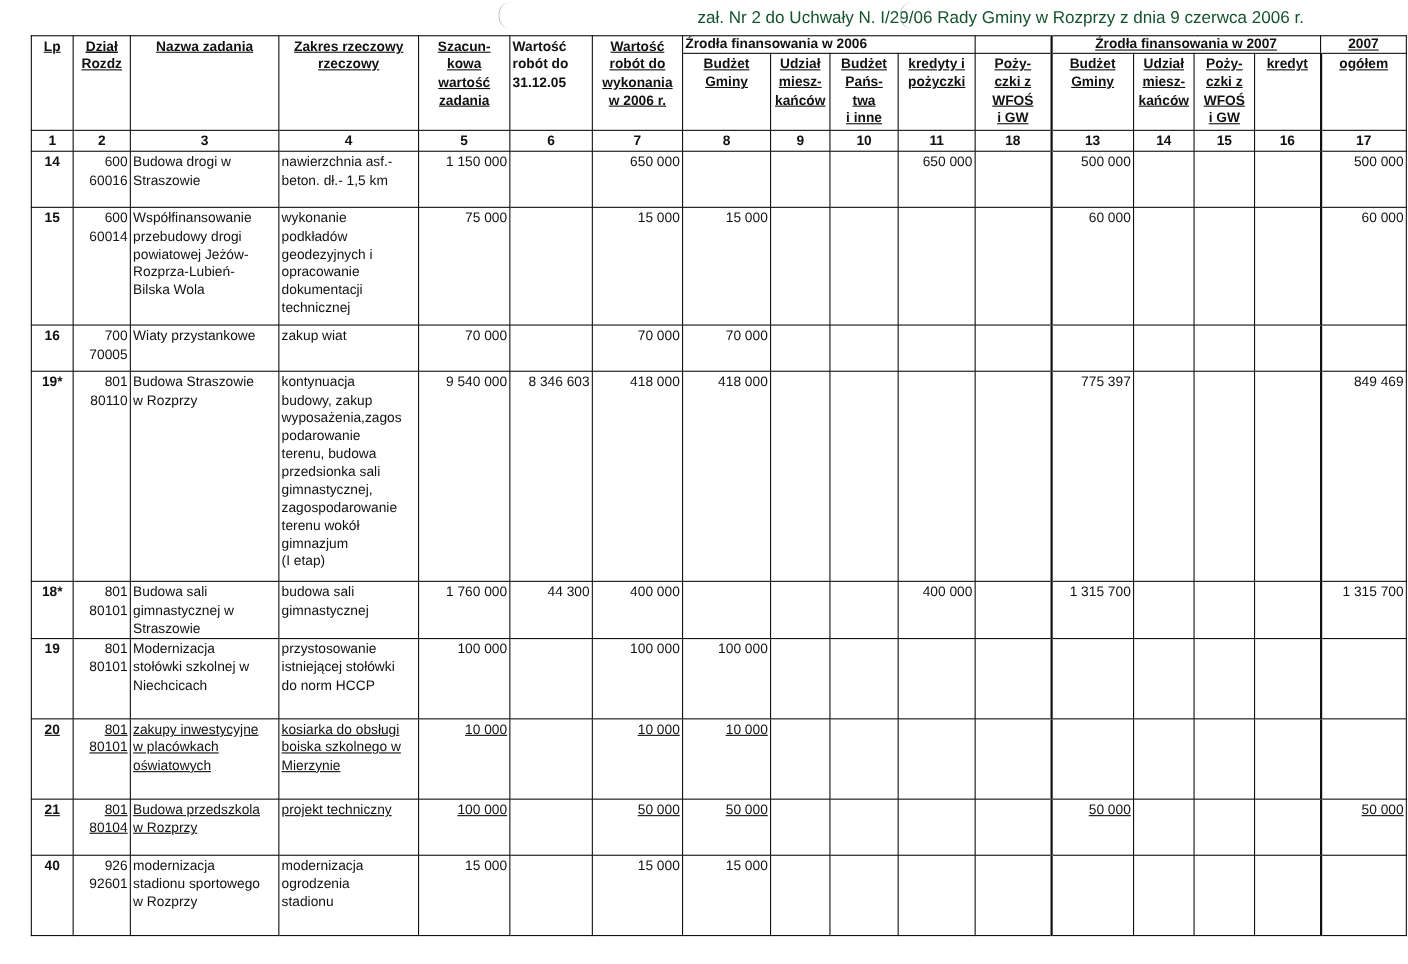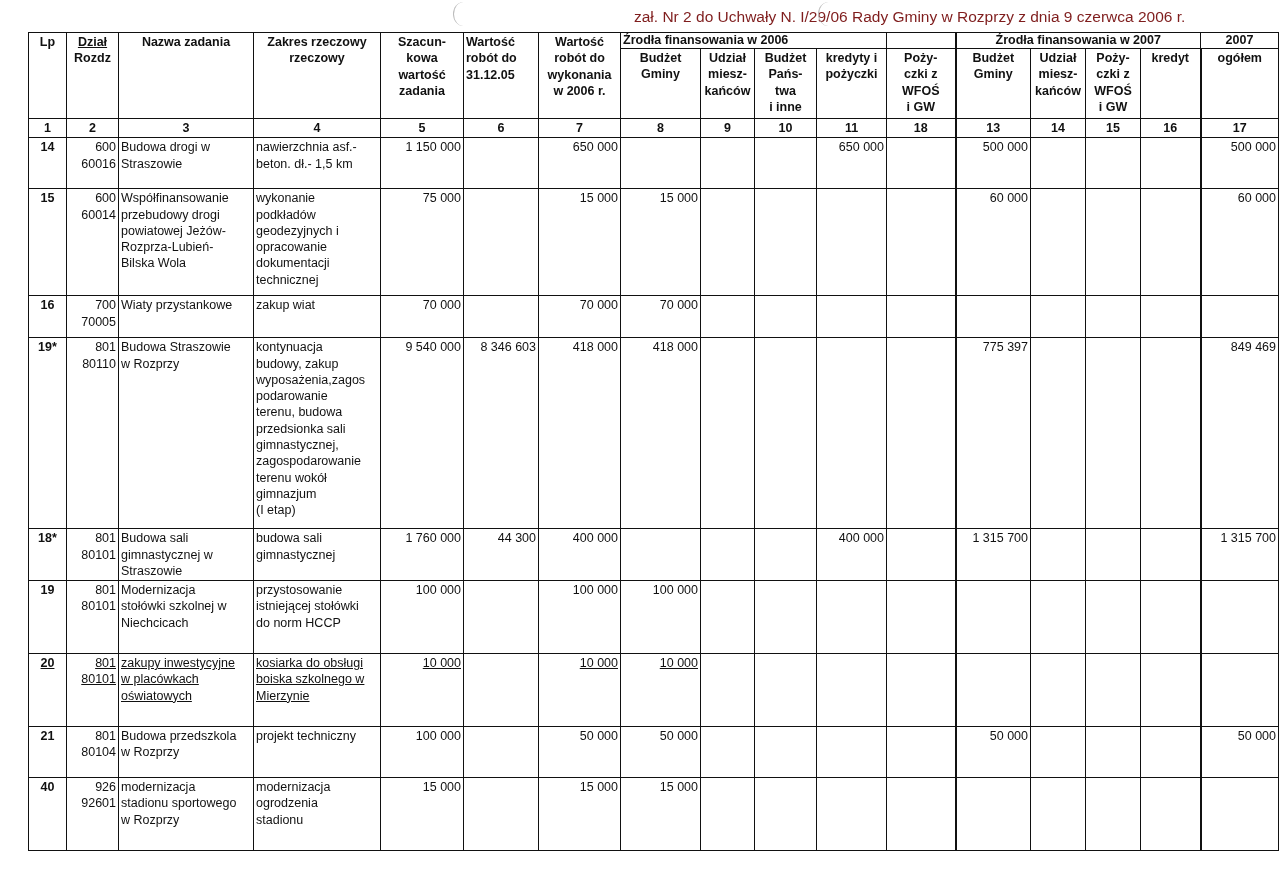--- a/index.html
+++ b/index.html
@@ -1,23 +1,23 @@
 <!DOCTYPE html>
 <html><head>
 <meta charset="utf-8">
 <style>
   html, body { margin:0; padding:0; background:#ffffff; }
   body { width:1280px; height:876px; position:relative; overflow:hidden;
          font-family:"Liberation Sans", sans-serif; color:#111; }
-  .caption { position:absolute; left:634px; top:8px; font-size:15.5px; white-space:nowrap; color:#7f1d1d; }
+  .caption { position:absolute; left:634px; top:8px; font-size:15.5px; white-space:nowrap; color:#14532d; }
   .blot { position:absolute; border-radius:50%; border-left:1.5px solid #bbb; }
   table.grid { position:absolute; left:28px; top:32px; border-collapse:collapse; table-layout:fixed; }
   table.grid td { border:1.5px solid #111; padding:1px 2px; vertical-align:top; font-size:12.5px; line-height:16.3px; overflow:hidden; }
   table.grid td.thick-r { border-right:2.5px solid #111; }
-  .hd { font-weight:bold; text-align:center; font-size:12.5px; }
+  .hd { font-weight:bold; text-align:center; font-size:12.5px;text-decoration:underline; }
   .hd-left { font-weight:bold; text-align:left; font-size:12.5px; }
   .num { text-align:center; font-weight:bold; font-size:12.5px; line-height:12px; }
   .r { text-align:right; }
   .c { text-align:center; }
   .b { font-weight:bold; }
   .u { text-decoration:underline; }
   .pre { white-space:pre-line; }
 </style>
 </head>
 <body>
@@ -284,21 +284,21 @@
         <td class="pre r"></td>
         <td class="pre r"></td>
         <td class="pre r"></td>
         <td class="pre r thick-r"></td>
         <td class="pre r"></td>
         <td class="pre r"></td>
         <td class="pre r"></td>
         <td class="pre r thick-r"></td>
         <td class="pre r"></td>
       </tr>
-      <tr style="height: 51px;">
+      <tr style="height: 51px; text-decoration: underline;">
         <td class="pre c b">21</td>
         <td class="pre r">801
 80104</td>
         <td class="pre">Budowa przedszkola
 w Rozprzy</td>
         <td class="pre">projekt techniczny</td>
         <td class="pre r">100 000</td>
         <td class="pre r"></td>
         <td class="pre r">50 000</td>
         <td class="pre r">50 000</td>

